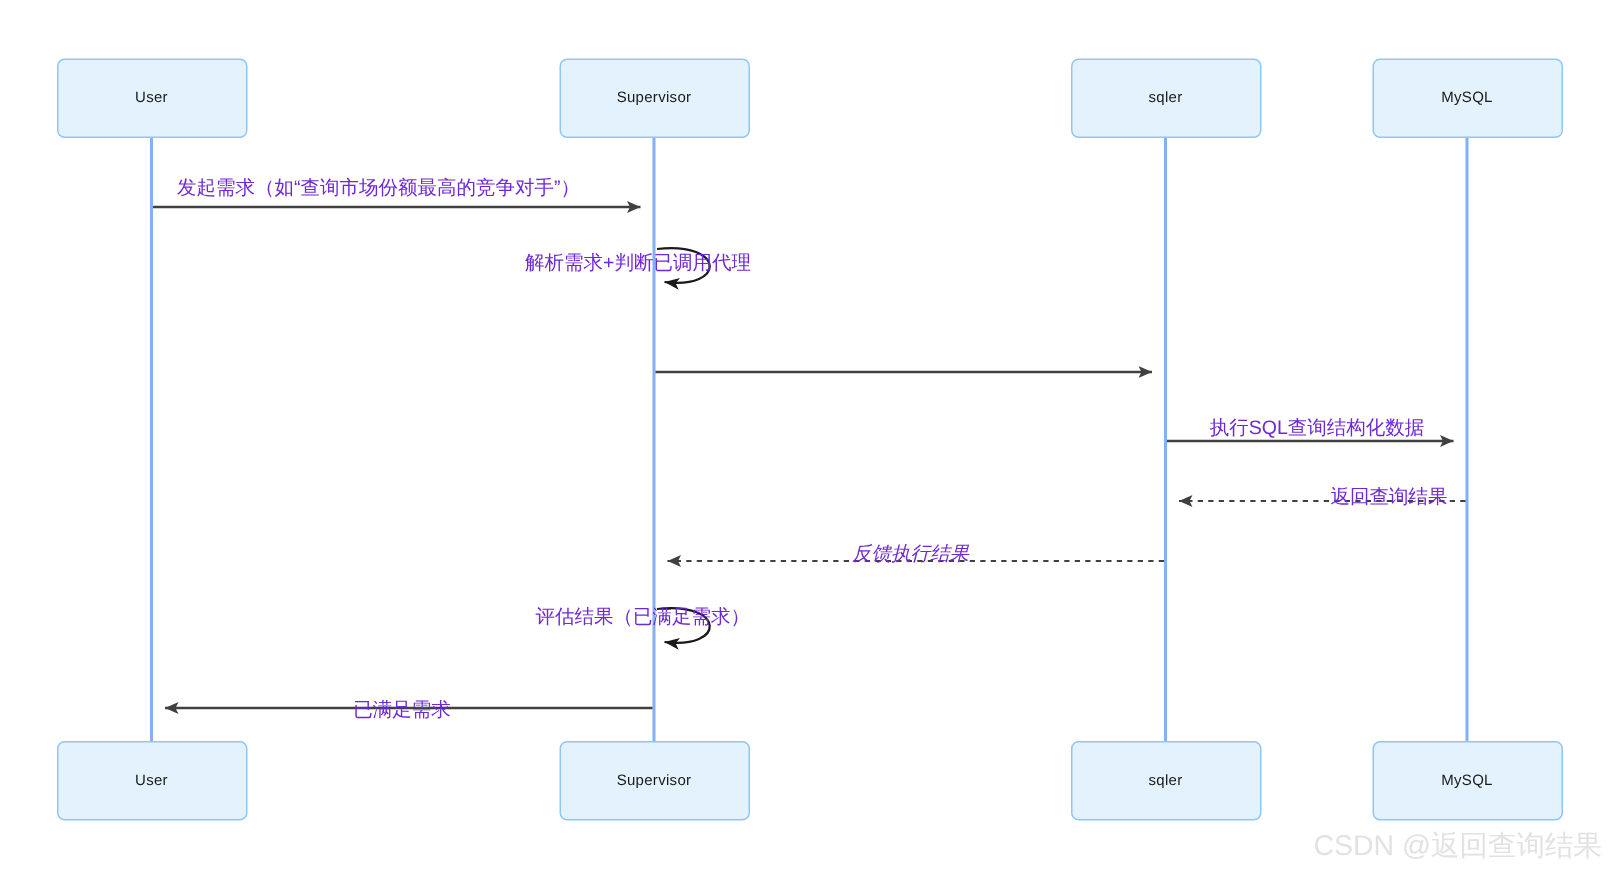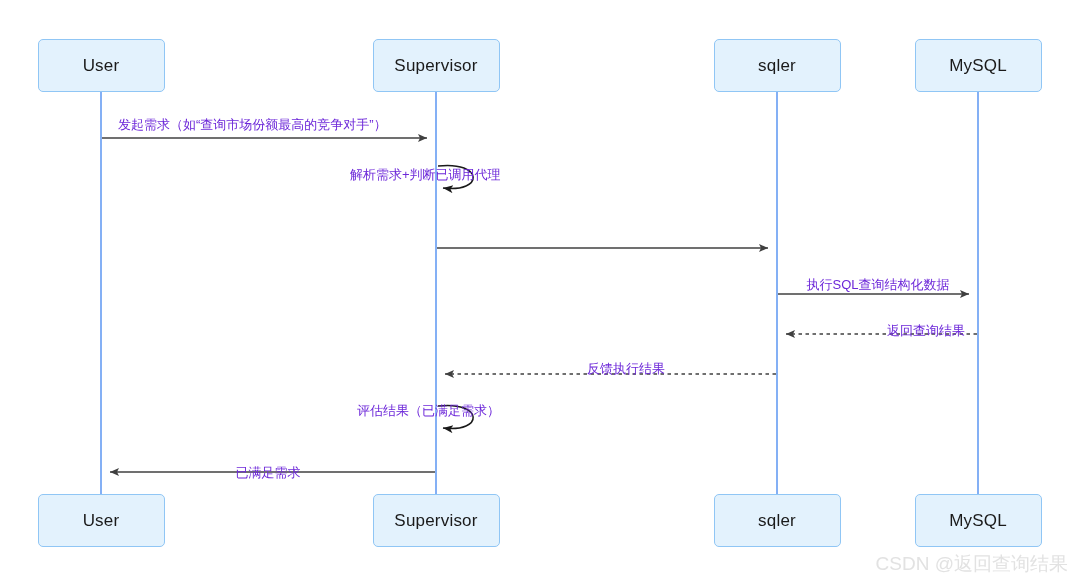--- a/index.html
+++ b/index.html
@@ -30,21 +30,21 @@
     width: 127px;
     height: 53px;
     background: #E3F2FD;
     border: 1px solid #90C6F5;
     border-radius: 5px;
     display: flex;
     align-items: center;
     justify-content: center;
   }
   .actor-label {
-    font-size: 17px;
+    font-size: 10px;
     color: #1a1a1a;
     font-family: "Liberation Sans", "DejaVu Sans", sans-serif;
     letter-spacing: .2px;
     white-space: nowrap;
   }
   .msg-label {
     position: absolute;
     font-size: 13px;
     color: #6d28d9;
     font-family: "Liberation Sans", "DejaVu Sans", sans-serif;
@@ -126,16 +126,16 @@
       <div class="actor-box" style="left: 914.5px; top: 494px;">
         <span class="actor-label">MySQL</span>
       </div>
     </div>
 
   <div class="watermark">CSDN @返回查询结果</div>
 <div class="msg-label" style="left: 118px; top: 118px;">发起需求（如“查询市场份额最高的竞争对手”）</div>
     <div class="msg-label" style="left: 350px; top: 168px; text-align: right;">解析需求+判断已调用代理</div>
     <div class="msg-label center" style="left: 878px; top: 278px;">执行SQL查询结构化数据</div>
     <div class="msg-label center" style="left: 926px; top: 324px;">返回查询结果</div>
-    <div class="msg-label center" style="left: 626px; top: 362px;">反馈执行结果</div>
+    <div class="msg-label center" style="left: 607px; top: 362px; font-style: italic;">反馈执行结果</div>
     <div class="msg-label" style="left: 357px; top: 404px;">评估结果（已满足需求）</div>
     <div class="msg-label center" style="left: 268px; top: 466px;">已满足需求</div>
   </div>
 
 </body></html>

